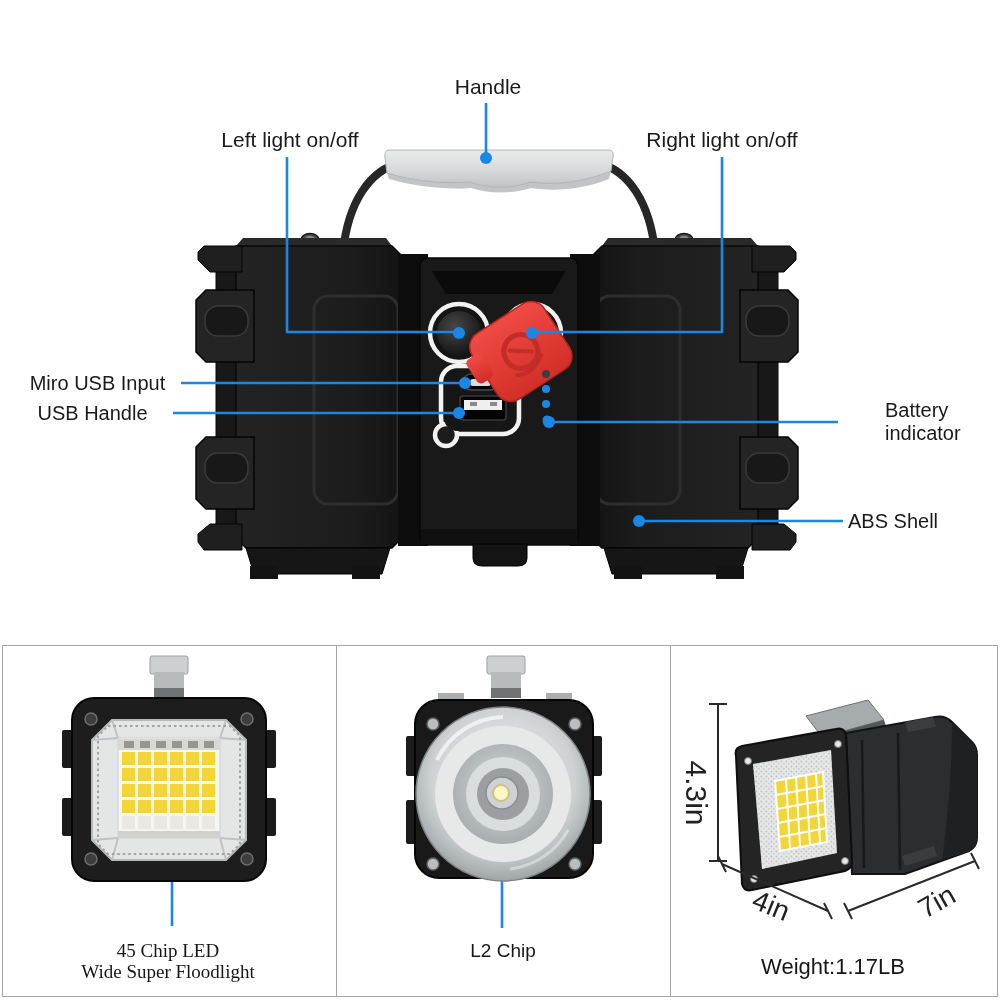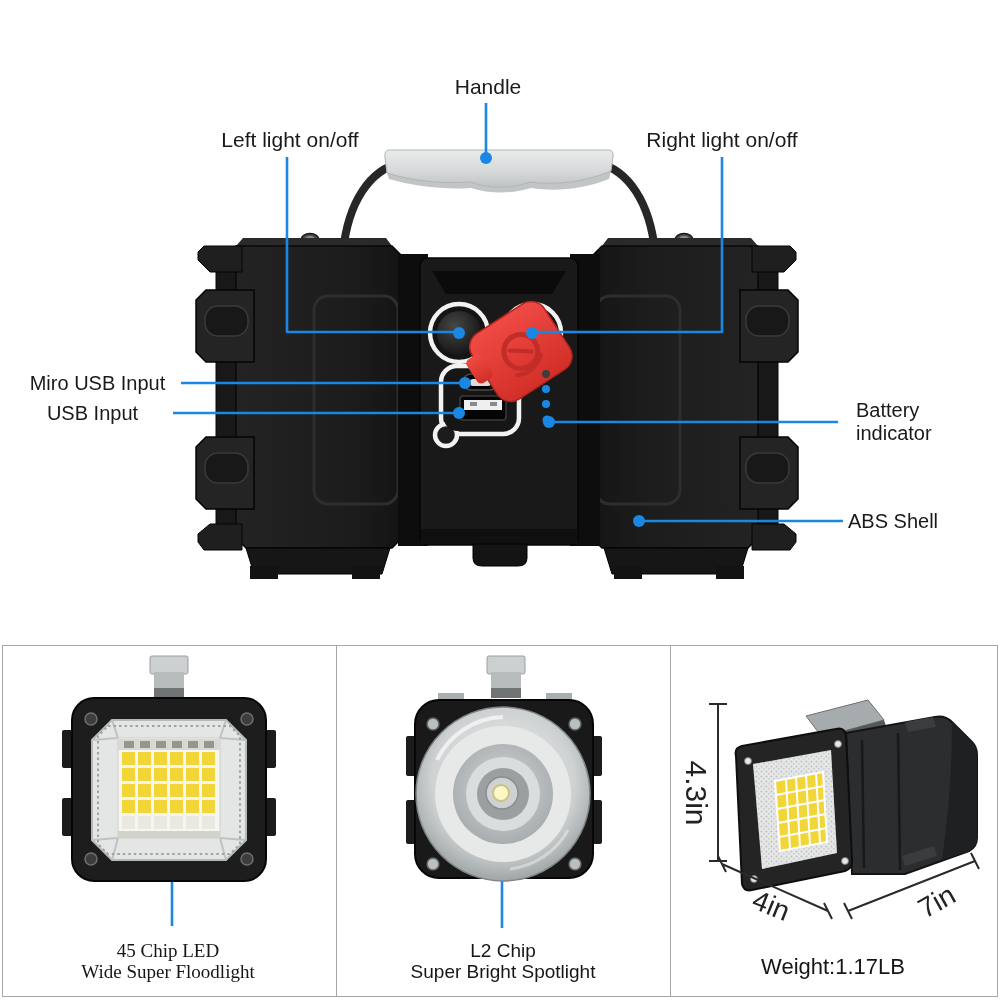--- a/index.html
+++ b/index.html
@@ -290,31 +290,30 @@
       <path d="M 718 704 V 861 M 709 704 H 727 M 709 861 H 727"></path>
       <path d="M 722 864 L 828 911 M 718 856 L 726 872 M 824 903 L 832 919"></path>
       <path d="M 848 911 L 975 861 M 844 903 L 852 919 M 971 853 L 979 869"></path>
     </g>
   </svg>
 
   <div class="lbl center" style="left:408px;top:75px;width:160px;">Handle</div>
   <div class="lbl center" style="left:622px;top:128px;width:200px;">Right light on/off</div>
   <div class="lbl center" style="left:190px;top:128px;width:200px;">Left light on/off</div>
   <div class="lbl small right" style="left:20px;top:371px;width:155px;">Miro USB Input</div>
-  <div class="lbl small right" style="left:20px;top:401px;width:145px;">USB Input</div>
-  <div class="lbl small" style="left:856px;top:399px;width:105px;white-space:normal;line-height:23px;">Battery indicator</div>
+  <div class="lbl small right" style="left:20px;top:401px;width:145px;">USB Handle</div>
+  <div class="lbl small" style="left:885px;top:399px;width:105px;white-space:normal;line-height:23px;">Battery indicator</div>
   <div class="lbl small" style="left:848px;top:509px;">ABS Shell</div>
 
   <div class="cap" style="left:40px;top:940px;width:256px;font-family:Liberation Serif, serif;">
     <div>45 Chip LED</div>
     <div>Wide Super Floodlight</div>
   </div>
   <div class="cap" style="left:375px;top:940px;width:256px;">
     <div>L2 Chip</div>
-    <div>Super Bright Spotlight</div>
   </div>
 
   <div class="dim" style="left:648px;top:776px;width:96px;font-size:30px;transform:rotate(90deg);">4.3in</div>
   <div class="dim" style="left:740px;top:890px;width:62px;transform:rotate(22deg);">4in</div>
   <div class="dim" style="left:906px;top:886px;width:62px;transform:rotate(-29deg);">7in</div>
   <div class="cap" style="left:733px;top:954px;width:200px;font-size:22px;line-height:25px;">Weight:1.17LB</div>
 
 </div>
 
 </body></html>

